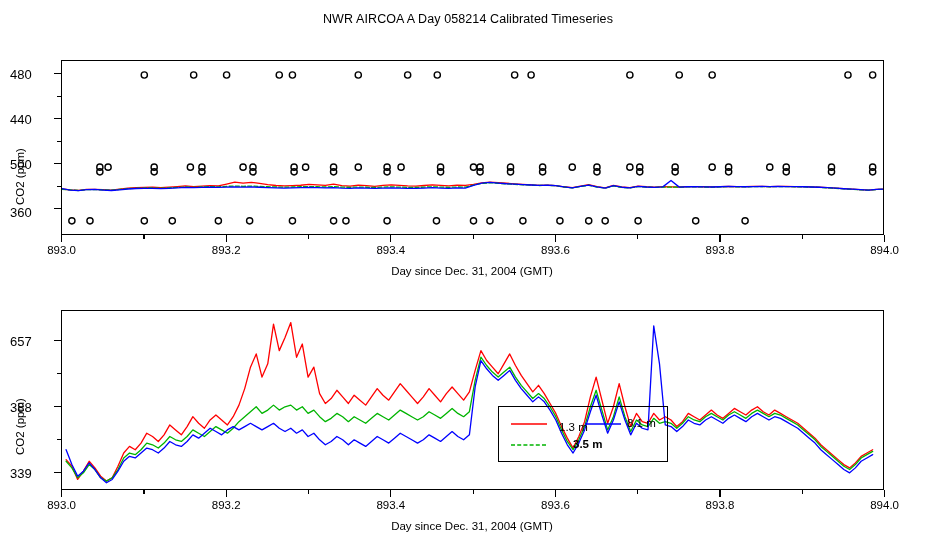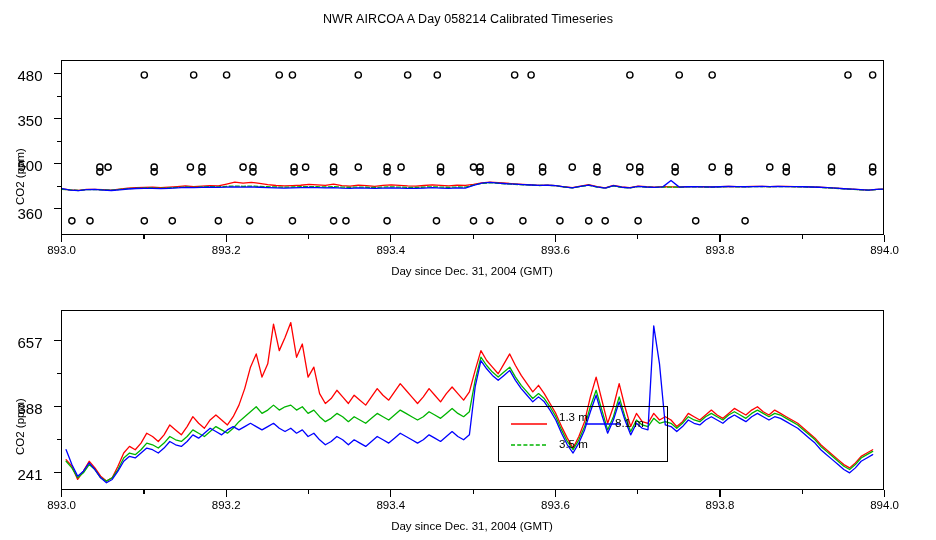--- a/index.html
+++ b/index.html
@@ -12,21 +12,21 @@
   .frame{position:absolute;border:1.3px solid #000;box-sizing:border-box;background:transparent;overflow:hidden;}
 
   
   .tick{position:absolute;background:#000;}
   .xt{width:1.3px;height:7px;}
   .xt.minor{height:4px;}
   .yt{height:1.3px;width:7px;}
   .yt.minor{width:4px;}
 
   .xlab{position:absolute;font-size:11.5px;text-align:center;width:60px;}
-  .ylab{position:absolute;font-size:15px;text-align:center;width:40px;}
+  .ylab{position:absolute;font-size:13px;text-align:left;width:40px;}
 
   .axis-title-x{position:absolute;font-size:11.5px;text-align:center;width:400px;}
   .axis-title-y{position:absolute;font-size:11.5px;transform:rotate(-90deg);transform-origin:left top;white-space:nowrap;}
 
   svg{display:block;overflow:visible;}
   .ln{fill:none;stroke-width:1.3;stroke-linejoin:round;stroke-linecap:round;}
 
   .mk{fill:none;stroke:#000;stroke-width:1.4;}
 
   .legend{position:absolute;border:1.2px solid #000;background:transparent;box-sizing:border-box;}
@@ -36,21 +36,21 @@
 <body>
 
 <div class="root">
 
   <div class="title">NWR AIRCOA A  Day 058214  Calibrated Timeseries</div>
 
   <div class="panel">
     <div class="axis-title-y" style="left:14px;top:205px;">CO2 (ppm)</div>
 
     <div class="ylab" style="left:10px;top:67px;">480</div>
-    <div class="ylab" style="left:10px;top:112px;">350</div>
+    <div class="ylab" style="left:10px;top:112px;">440</div>
     <div class="ylab" style="left:10px;top:157px;">500</div>
     <div class="ylab" style="left:10px;top:205px;">360</div>
 
     <div class="tick yt" style="left:54px;top:73px;"></div>
     <div class="tick yt minor" style="left:57px;top:95.5px;"></div>
     <div class="tick yt" style="left:54px;top:118px;"></div>
     <div class="tick yt minor" style="left:57px;top:140.5px;"></div>
     <div class="tick yt" style="left:54px;top:163px;"></div>
     <div class="tick yt minor" style="left:57px;top:185.5px;"></div>
     <div class="tick yt" style="left:54px;top:208px;"></div>
@@ -165,21 +165,21 @@
     <div class="xlab" style="left:854.6px;top:244px;">894.0</div>
 
     <div class="axis-title-x" style="left:272px;top:265px;">Day since Dec. 31, 2004 (GMT)</div>
   </div>
 
   <div class="panel">
     <div class="axis-title-y" style="left:14px;top:455px;">CO2 (ppm)</div>
 
     <div class="ylab" style="left:10px;top:334px;">657</div>
     <div class="ylab" style="left:10px;top:400px;">388</div>
-    <div class="ylab" style="left:10px;top:466px;">241</div>
+    <div class="ylab" style="left:10px;top:466px;">339</div>
 
     <div class="tick yt" style="left:54px;top:340px;"></div>
     <div class="tick yt minor" style="left:57px;top:373px;"></div>
     <div class="tick yt" style="left:54px;top:406px;"></div>
     <div class="tick yt minor" style="left:57px;top:439px;"></div>
     <div class="tick yt" style="left:54px;top:472px;"></div>
 
     <div class="frame" id="botFrame" style="left:61px;top:310px;width:823px;height:180px;">
       <svg id="botSvg" width="823" height="180" viewBox="0 0 823 180">
           <path d="M4.11 148.62 L9.88 155.23 L15.64 168.44 L21.40 160.18 L27.16 150.28 L32.92 156.88 L38.68 165.14 L44.44 170.09 L50.20 166.79 L55.96 155.23 L61.73 142.02 L67.49 135.41 L73.25 138.72 L79.01 132.11 L84.77 122.20 L90.53 125.50 L96.29 130.46 L102.05 123.85 L107.81 113.94 L113.57 118.90 L119.33 123.85 L125.10 115.60 L130.86 105.69 L136.62 112.29 L142.38 117.25 L148.14 108.99 L153.90 104.04 L159.66 108.99 L165.42 113.94 L171.18 105.69 L176.95 94.13 L182.71 77.61 L188.47 56.15 L194.23 42.94 L199.99 66.06 L205.75 52.84 L211.51 13.21 L217.27 39.63 L223.03 26.42 L228.79 11.56 L234.55 46.24 L240.32 33.03 L246.08 66.06 L251.84 56.15 L257.60 82.57 L263.36 92.48 L269.12 87.52 L274.88 79.27 L280.64 85.87 L286.40 92.48 L292.17 84.22 L297.93 89.17 L303.69 94.13 L309.45 85.87 L315.21 77.61 L320.97 84.22 L326.73 89.17 L332.49 80.92 L338.25 72.66 L344.01 79.27 L349.77 85.87 L355.54 92.48 L361.30 85.87 L367.06 77.61 L372.82 84.22 L378.58 90.83 L384.34 82.57 L390.10 75.96 L395.86 82.57 L401.62 89.17 L407.39 80.92 L413.15 59.45 L418.91 39.63 L424.67 49.54 L430.43 56.15 L436.19 62.75 L441.95 52.84 L447.71 42.94 L453.47 54.50 L459.23 64.40 L465.00 72.66 L470.76 80.92 L476.52 74.31 L482.28 82.57 L488.04 92.48 L493.80 102.39 L499.56 115.60 L505.32 127.16 L511.08 137.06 L516.84 125.50 L522.60 110.64 L528.37 85.87 L534.13 66.06 L539.89 89.17 L545.65 112.29 L551.41 95.78 L557.17 72.66 L562.93 95.78 L568.69 115.60 L574.45 102.39 L580.22 110.64 L585.98 112.29 L591.74 102.39 L597.50 108.99 L603.26 105.69 L609.02 108.99 L614.78 115.60 L620.54 110.64 L626.30 102.39 L632.06 105.69 L637.82 108.99 L643.59 104.04 L649.35 99.08 L655.11 104.04 L660.87 107.34 L666.63 102.39 L672.39 97.43 L678.15 100.73 L683.91 104.04 L689.67 99.08 L695.44 95.78 L701.20 100.73 L706.96 104.04 L712.72 99.08 L718.48 102.39 L724.24 105.69 L730.00 108.99 L735.76 112.29 L741.52 117.25 L747.28 122.20 L753.04 127.16 L758.81 133.76 L764.57 138.72 L770.33 143.67 L776.09 148.62 L781.85 153.58 L787.61 156.88 L793.37 151.93 L799.13 145.32 L804.89 142.02 L810.66 138.72 L816.42 NaN L822.18 NaN" class="ln" stroke="#ff0000"></path>
@@ -208,19 +208,19 @@
     <div class="xlab" style="left:854.6px;top:499px;">894.0</div>
 
     <div class="axis-title-x" style="left:272px;top:520px;">Day since Dec. 31, 2004 (GMT)</div>
 
     <div class="legend" style="left:498px;top:406px;width:170px;height:56px;">
       <svg width="168" height="54" viewBox="0 0 168 54" style="position:absolute;left:0;top:0;">
         <line x1="12" y1="17" x2="48" y2="17" stroke="#ff0000" stroke-width="1.3"></line>
         <line x1="12" y1="38" x2="48" y2="38" stroke="#00b400" stroke-width="1.3" stroke-dasharray="4 2.2"></line>
         <line x1="86" y1="17" x2="122" y2="17" stroke="#0000ff" stroke-width="1.3"></line>
       </svg>
-      <div class="lgtext" style="left:60px;top:4px;text-align:center;">1.3 m</div>
-      <div class="lgtext" style="left:60px;top:31px;">3.5 m</div>
-      <div class="lgtext" style="left:116px;top:10px;">8.1 m</div>
+      <div class="lgtext" style="left:60px;top:14px;text-align:center;">1.3 m</div>
+      <div class="lgtext" style="left:74px;top:31px;font-weight:bold;">3.5 m</div>
+      <div class="lgtext" style="left:128px;top:10px;">8.1 m</div>
     </div>
   </div>
 
 </div>
 
 </body></html>

